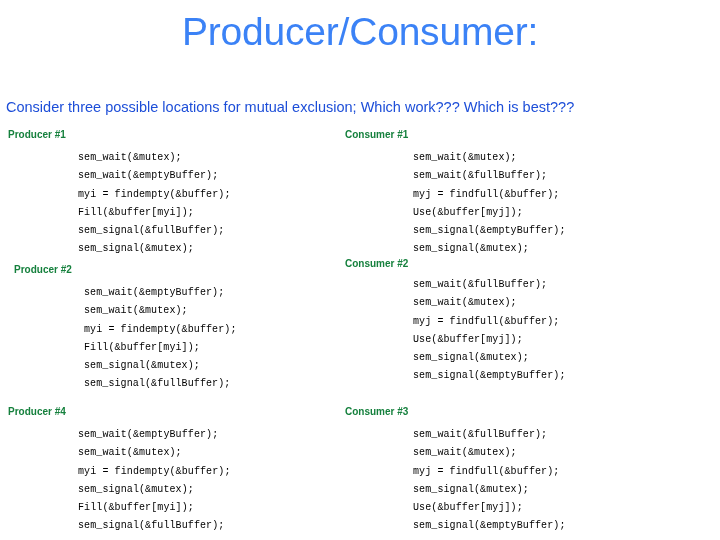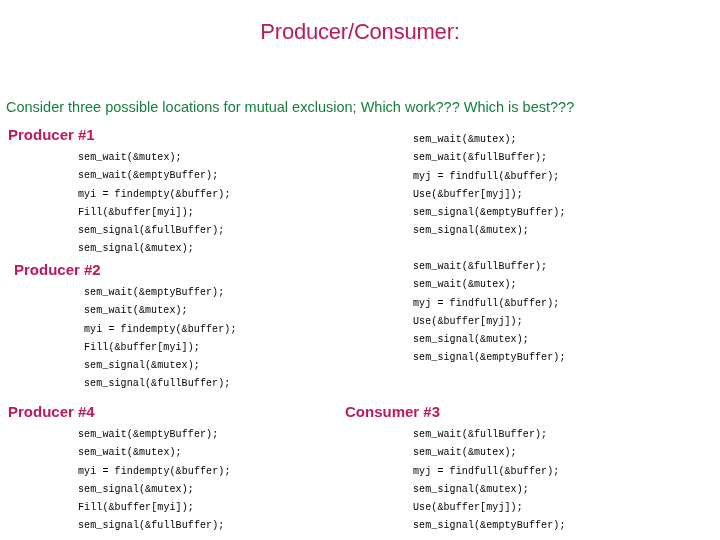--- a/index.html
+++ b/index.html
@@ -26,38 +26,38 @@
   
   .title-block {
     position: absolute;
     left: 0;
     top: 12px;
     width: 720px;
     text-align: center;
   }
   .title-line {
     font-family: "Liberation Sans", sans-serif;
-    font-size: 22px;
+    font-size: 39px;
     line-height: 40px;
     font-weight: 400;
-    color: #be185d;
+    color: #3b82f6;
     letter-spacing: -0.2px;
     white-space: nowrap;
   }
 
   
   .subtitle {
     position: absolute;
     left: 6px;
     top: 99px;
     width: 710px;
     font-family: "Liberation Sans", sans-serif;
     font-size: 14.5px;
     line-height: 17px;
-    color: #15803d;
+    color: #1d4ed8;
     white-space: nowrap;
   }
 
   
   .col-left {
     position: absolute;
     left: 8px;
     top: 0;
     width: 340px;
   }
@@ -68,24 +68,24 @@
     width: 375px;
   }
 
   .section {
     position: absolute;
     width: 100%;
   }
 
   .section-title {
     font-family: "Liberation Sans", sans-serif;
-    font-size: 15px;
+    font-size: 10px;
     font-weight: bold;
     line-height: 18px;
-    color: #be185d;
+    color: #15803d;
     white-space: nowrap;
     margin: 0;
     padding: 0;
   }
 
   .code-block {
     margin: 0;
     padding: 0;
     list-style: none;
   }
@@ -166,31 +166,33 @@
         <li class="code-line">Fill(&amp;buffer[myi]);</li>
         <li class="code-line">sem_signal(&amp;fullBuffer);</li>
       </ul>
     </div>
 
   </div>
 
   <div class="col-right">
 
     <div class="section sec-c1">
+      <div class="section-title">Consumer #1</div>
       <ul class="code-block">
         <li class="code-line">sem_wait(&amp;mutex);</li>
         <li class="code-line">sem_wait(&amp;fullBuffer);</li>
         <li class="code-line">myj = findfull(&amp;buffer);</li>
         <li class="code-line">Use(&amp;buffer[myj]);</li>
         <li class="code-line">sem_signal(&amp;emptyBuffer);</li>
         <li class="code-line">sem_signal(&amp;mutex);</li>
       </ul>
     </div>
 
     <div class="section sec-c2">
+      <div class="section-title">Consumer #2</div>
       <ul class="code-block">
         <li class="code-line">sem_wait(&amp;fullBuffer);</li>
         <li class="code-line">sem_wait(&amp;mutex);</li>
         <li class="code-line">myj = findfull(&amp;buffer);</li>
         <li class="code-line">Use(&amp;buffer[myj]);</li>
         <li class="code-line">sem_signal(&amp;mutex);</li>
         <li class="code-line">sem_signal(&amp;emptyBuffer);</li>
       </ul>
     </div>
 

